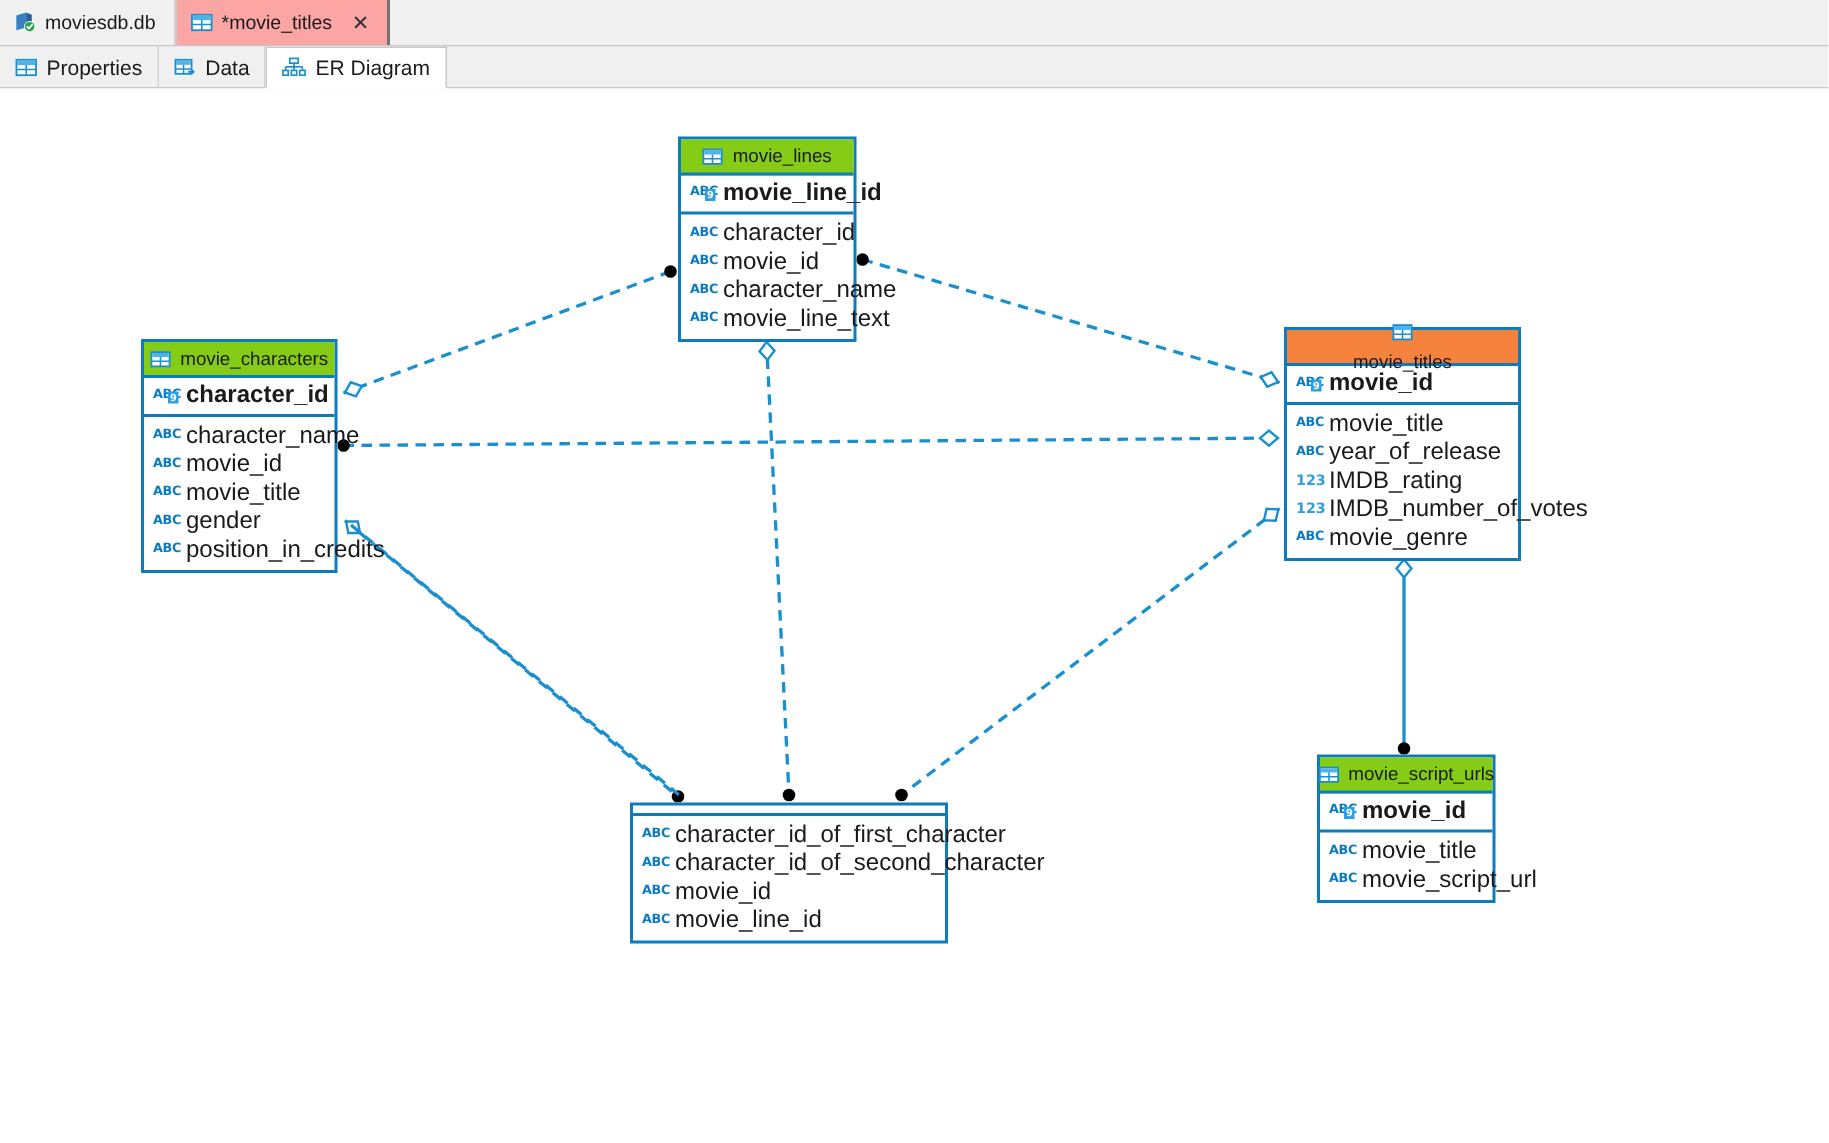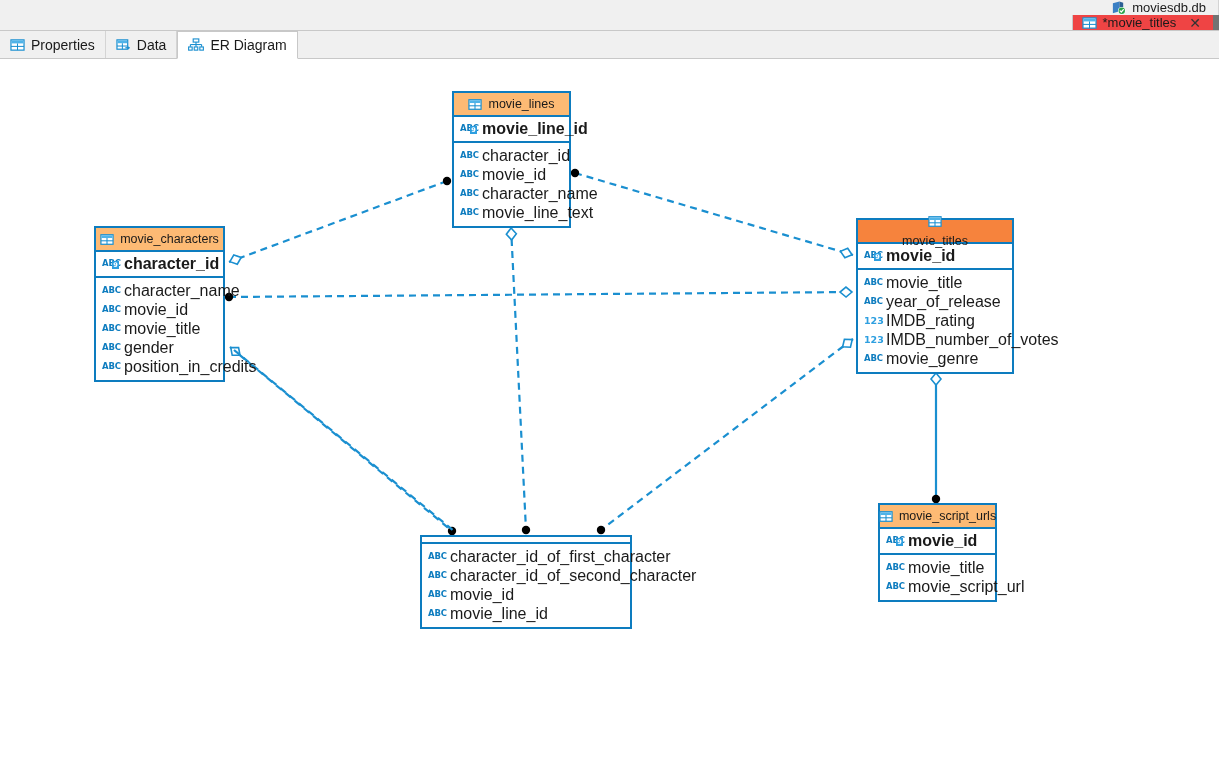--- a/index.html
+++ b/index.html
@@ -17,35 +17,35 @@
     position: relative;
     width: 1219px; height: 762px;
     background: #ffffff;
   }
 
   .tabbar {
     position: absolute; left: 0; top: 0;
     width: 1219px; height: 31px;
     background: #f0f0f0;
     border-bottom: 1px solid #c8c8c8;
-    display: flex; align-items: flex-end; flex-direction: column;
+    display: flex; align-items: flex-end;
   }
   .tab {
     height: 31px;
     display: flex; align-items: center; gap: 6px;
     padding: 0 12px 0 9px;
     font-size: 13px; color: #1a1a1a;
     background: #f0f0f0;
     border-right: 1px solid #d4d4d4;
     cursor: default;
     position: relative;
   }
   .tab.active {
-    background: #ef4444;
-    border-right: 6px solid #737373;
+    background: #fca5a5;
+    border-right: 2px solid #737373;
     border-left: 1px solid #c8c8c8;
     justify-content: center;
   }
   .tab .tab-close {
     font-size: 14px; color: #333; margin-left: 7px;
     line-height: 1; cursor: pointer;
   }
 
   .subtabbar {
     position: absolute; left: 0; top: 31px;
@@ -82,21 +82,21 @@
 
   
   .entity {
     position: absolute;
     border: 2px solid #0d7cbf;
     background: #ffffff;
     font-size: 12.5px;
     color: #1a1a1a;
   }
   .entity .ehead {
-    background: #fdba74;
+    background: #84cc16;
     border-bottom: 2px solid #0d7cbf;
     height: 24px;
     display: flex; align-items: center; justify-content: center;
     gap: 6px;
     font-size: 12.5px;
     color: #1a1a1a;
   }
   .entity.selected .ehead {
     background: #f6833d;
     flex-direction: column;

